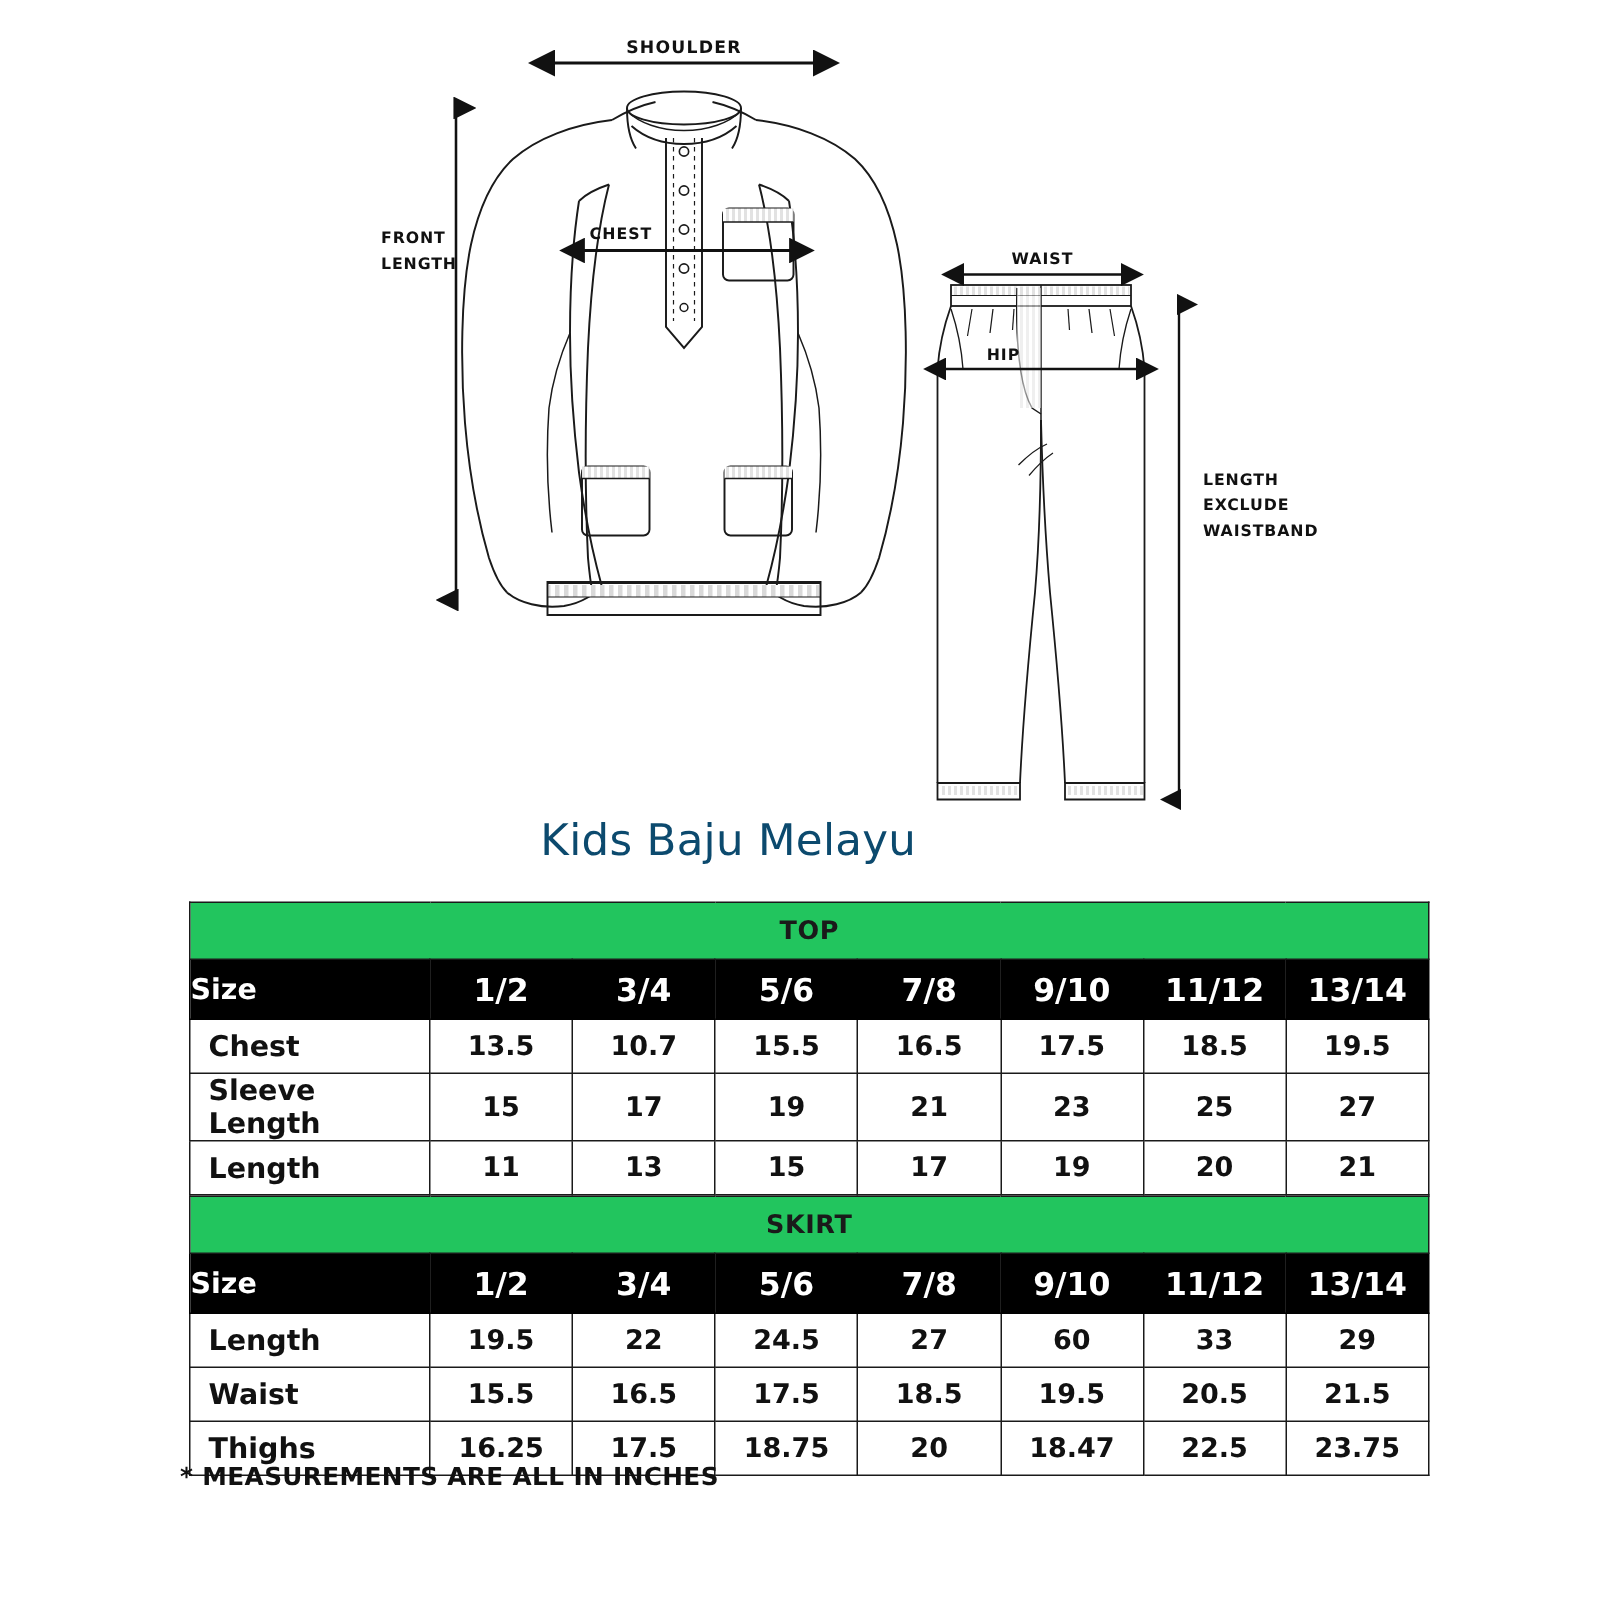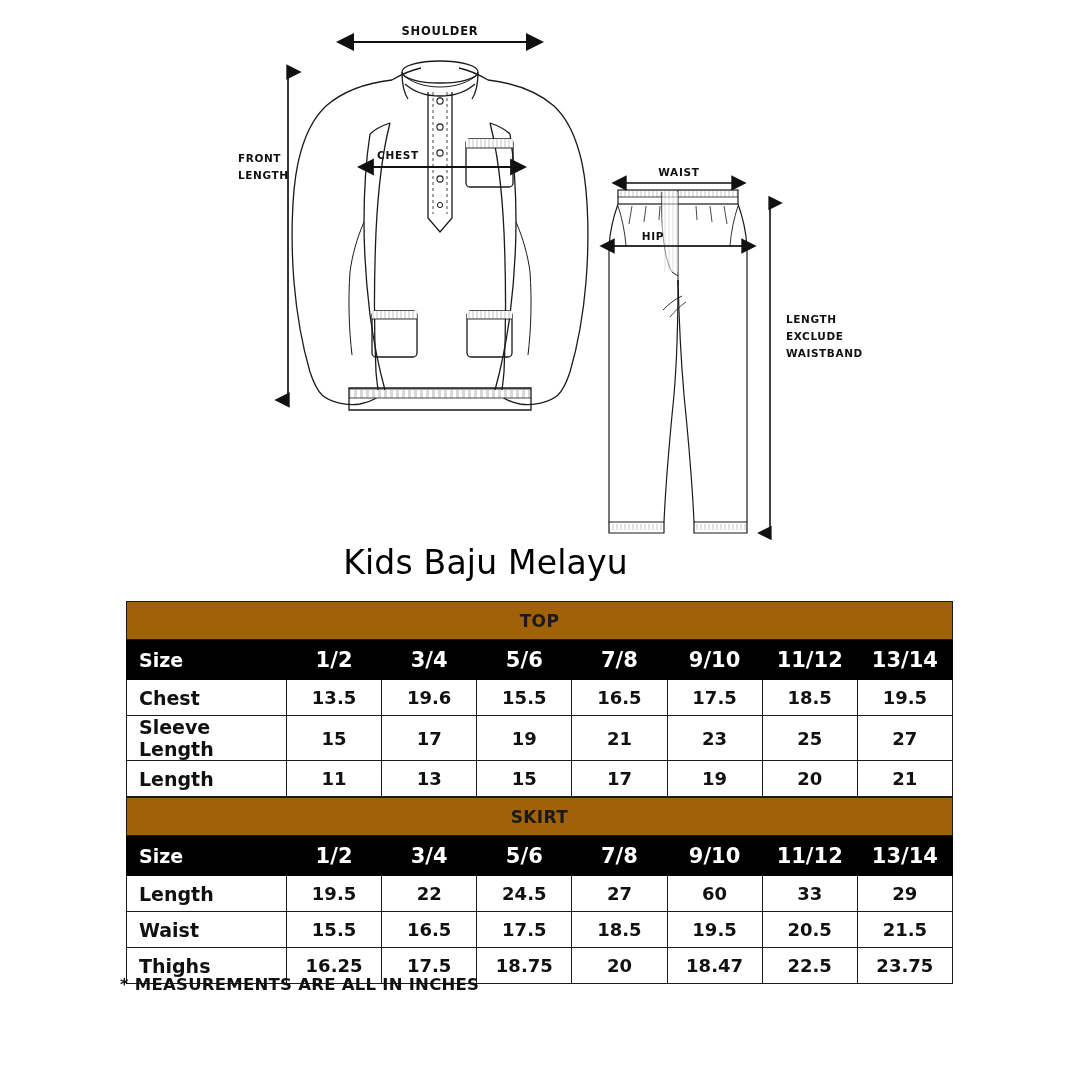--- a/index.html
+++ b/index.html
@@ -11,35 +11,35 @@
     width: 1081px; height: 1081px;
     font-family: "Liberation Sans", sans-serif;
     color: #111111;
     position: relative;
     overflow: hidden;
   }
 
   
   #illustration {
     position: absolute;
-    left: 0; top: 0;
+    left: 16px; top: 0;
     width: 895px; height: 540px; text-decoration: underline;
   }
   #illustration svg { display: block; }
 
   
   #product-title {
     position: absolute;
     left: 0; top: 543px;
     width: 971px;
     text-align: center;
-    font-size: 33px;
+    font-size: 29px;
     font-weight: 400;
     letter-spacing: 0.2px;
-    color: #000000;
+    color: #0c4a6e;
     font-family: "DejaVu Sans", sans-serif;
   }
 
   
   #charts {
     position: absolute;
     left: 126px; top: 601px;
     width: 826px;
   }
   table.size-table {
@@ -56,33 +56,33 @@
   }
   .col-label { width: 160px; }
   .col-size  { width: 95.14px; }
 
   tr.section-row td {
     height: 38px;
     font-size: 17px;
     font-weight: 700;
     letter-spacing: 0.4px;
     color: #1a1a1a;
-    background: #a16207;
+    background: #22c55e;
   }
   tr.header-row td {
     background: #000000;
     color: #ffffff;
     height: 40px;
     font-size: 21px;
     font-weight: 700;
     border-color: #000000;
   }
   tr.header-row td.hdr-label {
     text-align: left;
-    padding-left: 12px;
+    padding-left: 0;
     font-size: 19px;
     margin-top: 18px;
   }
   tr.data-row td {
     height: 36px;
     font-size: 18px;
     font-weight: 700;
     color: #111111;
     background: #ffffff;
   }
@@ -321,21 +321,21 @@
         <td>3/4</td>
         <td>5/6</td>
         <td>7/8</td>
         <td>9/10</td>
         <td>11/12</td>
         <td>13/14</td>
       </tr>
       <tr class="data-row">
         <td class="row-label">Chest</td>
         <td>13.5</td>
-        <td>19.6</td>
+        <td>10.7</td>
         <td>15.5</td>
         <td>16.5</td>
         <td>17.5</td>
         <td>18.5</td>
         <td>19.5</td>
       </tr>
       <tr class="data-row">
         <td class="row-label">Sleeve Length</td>
         <td>15</td>
         <td>17</td>

